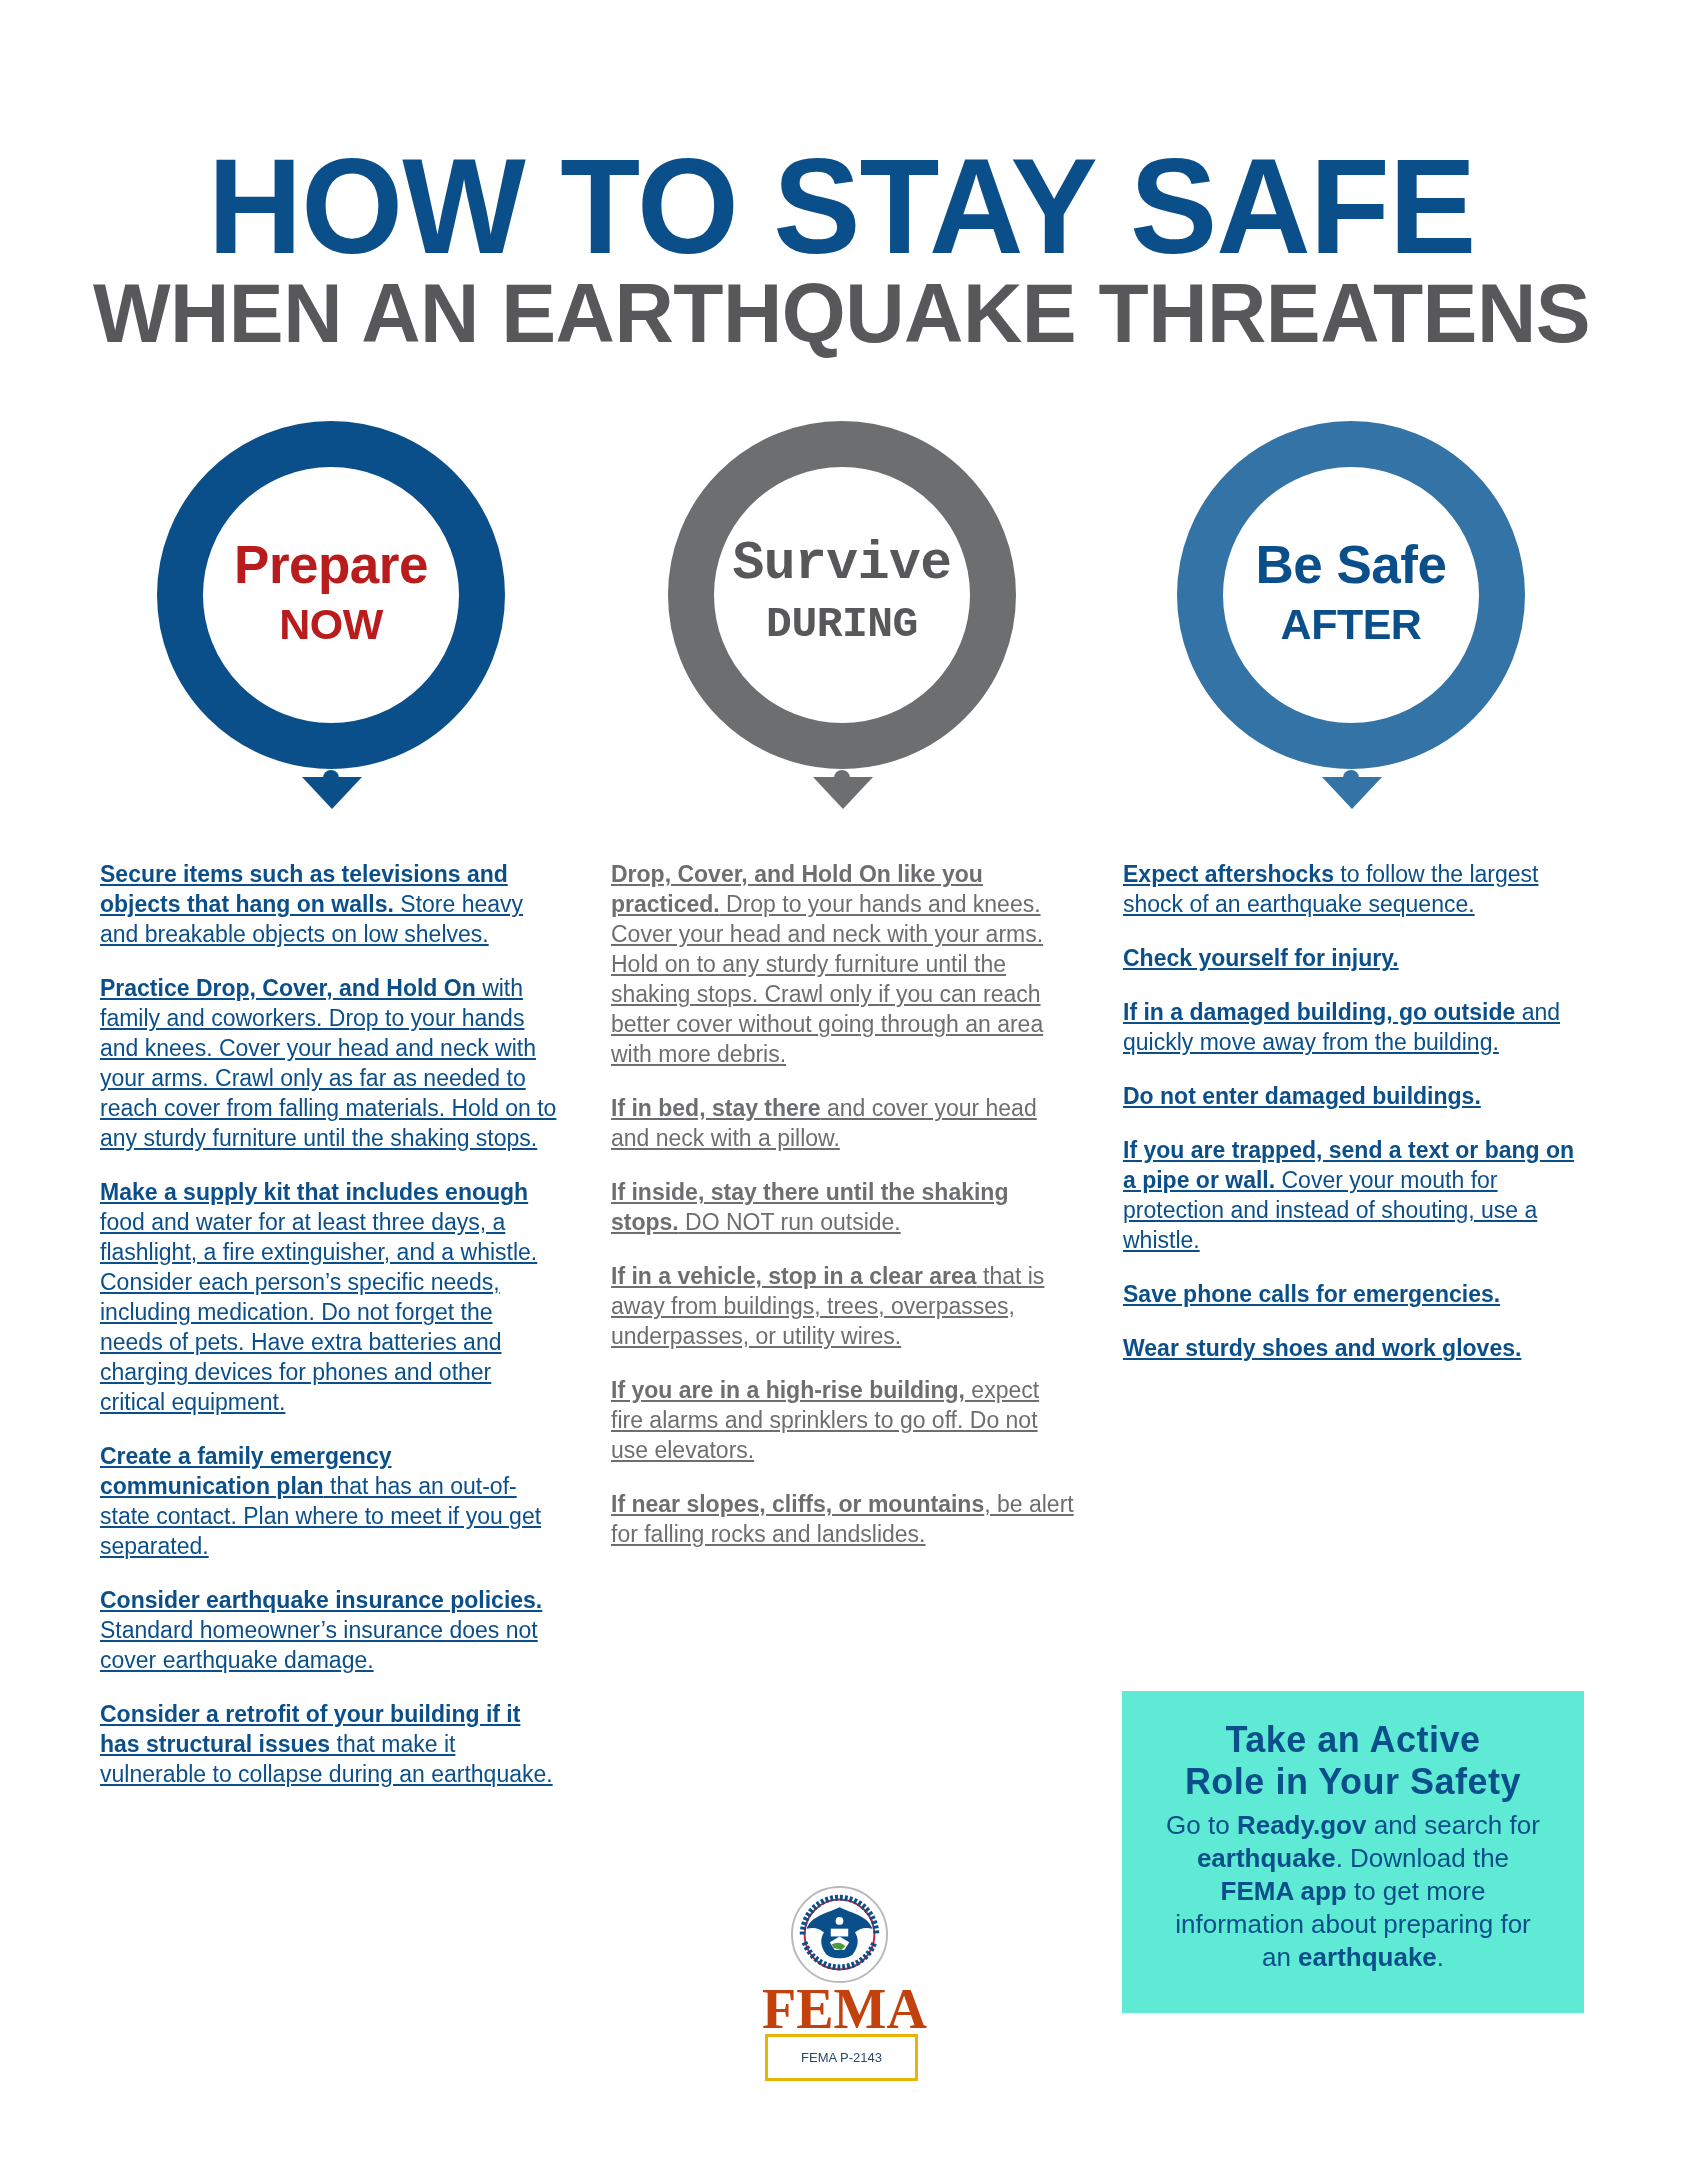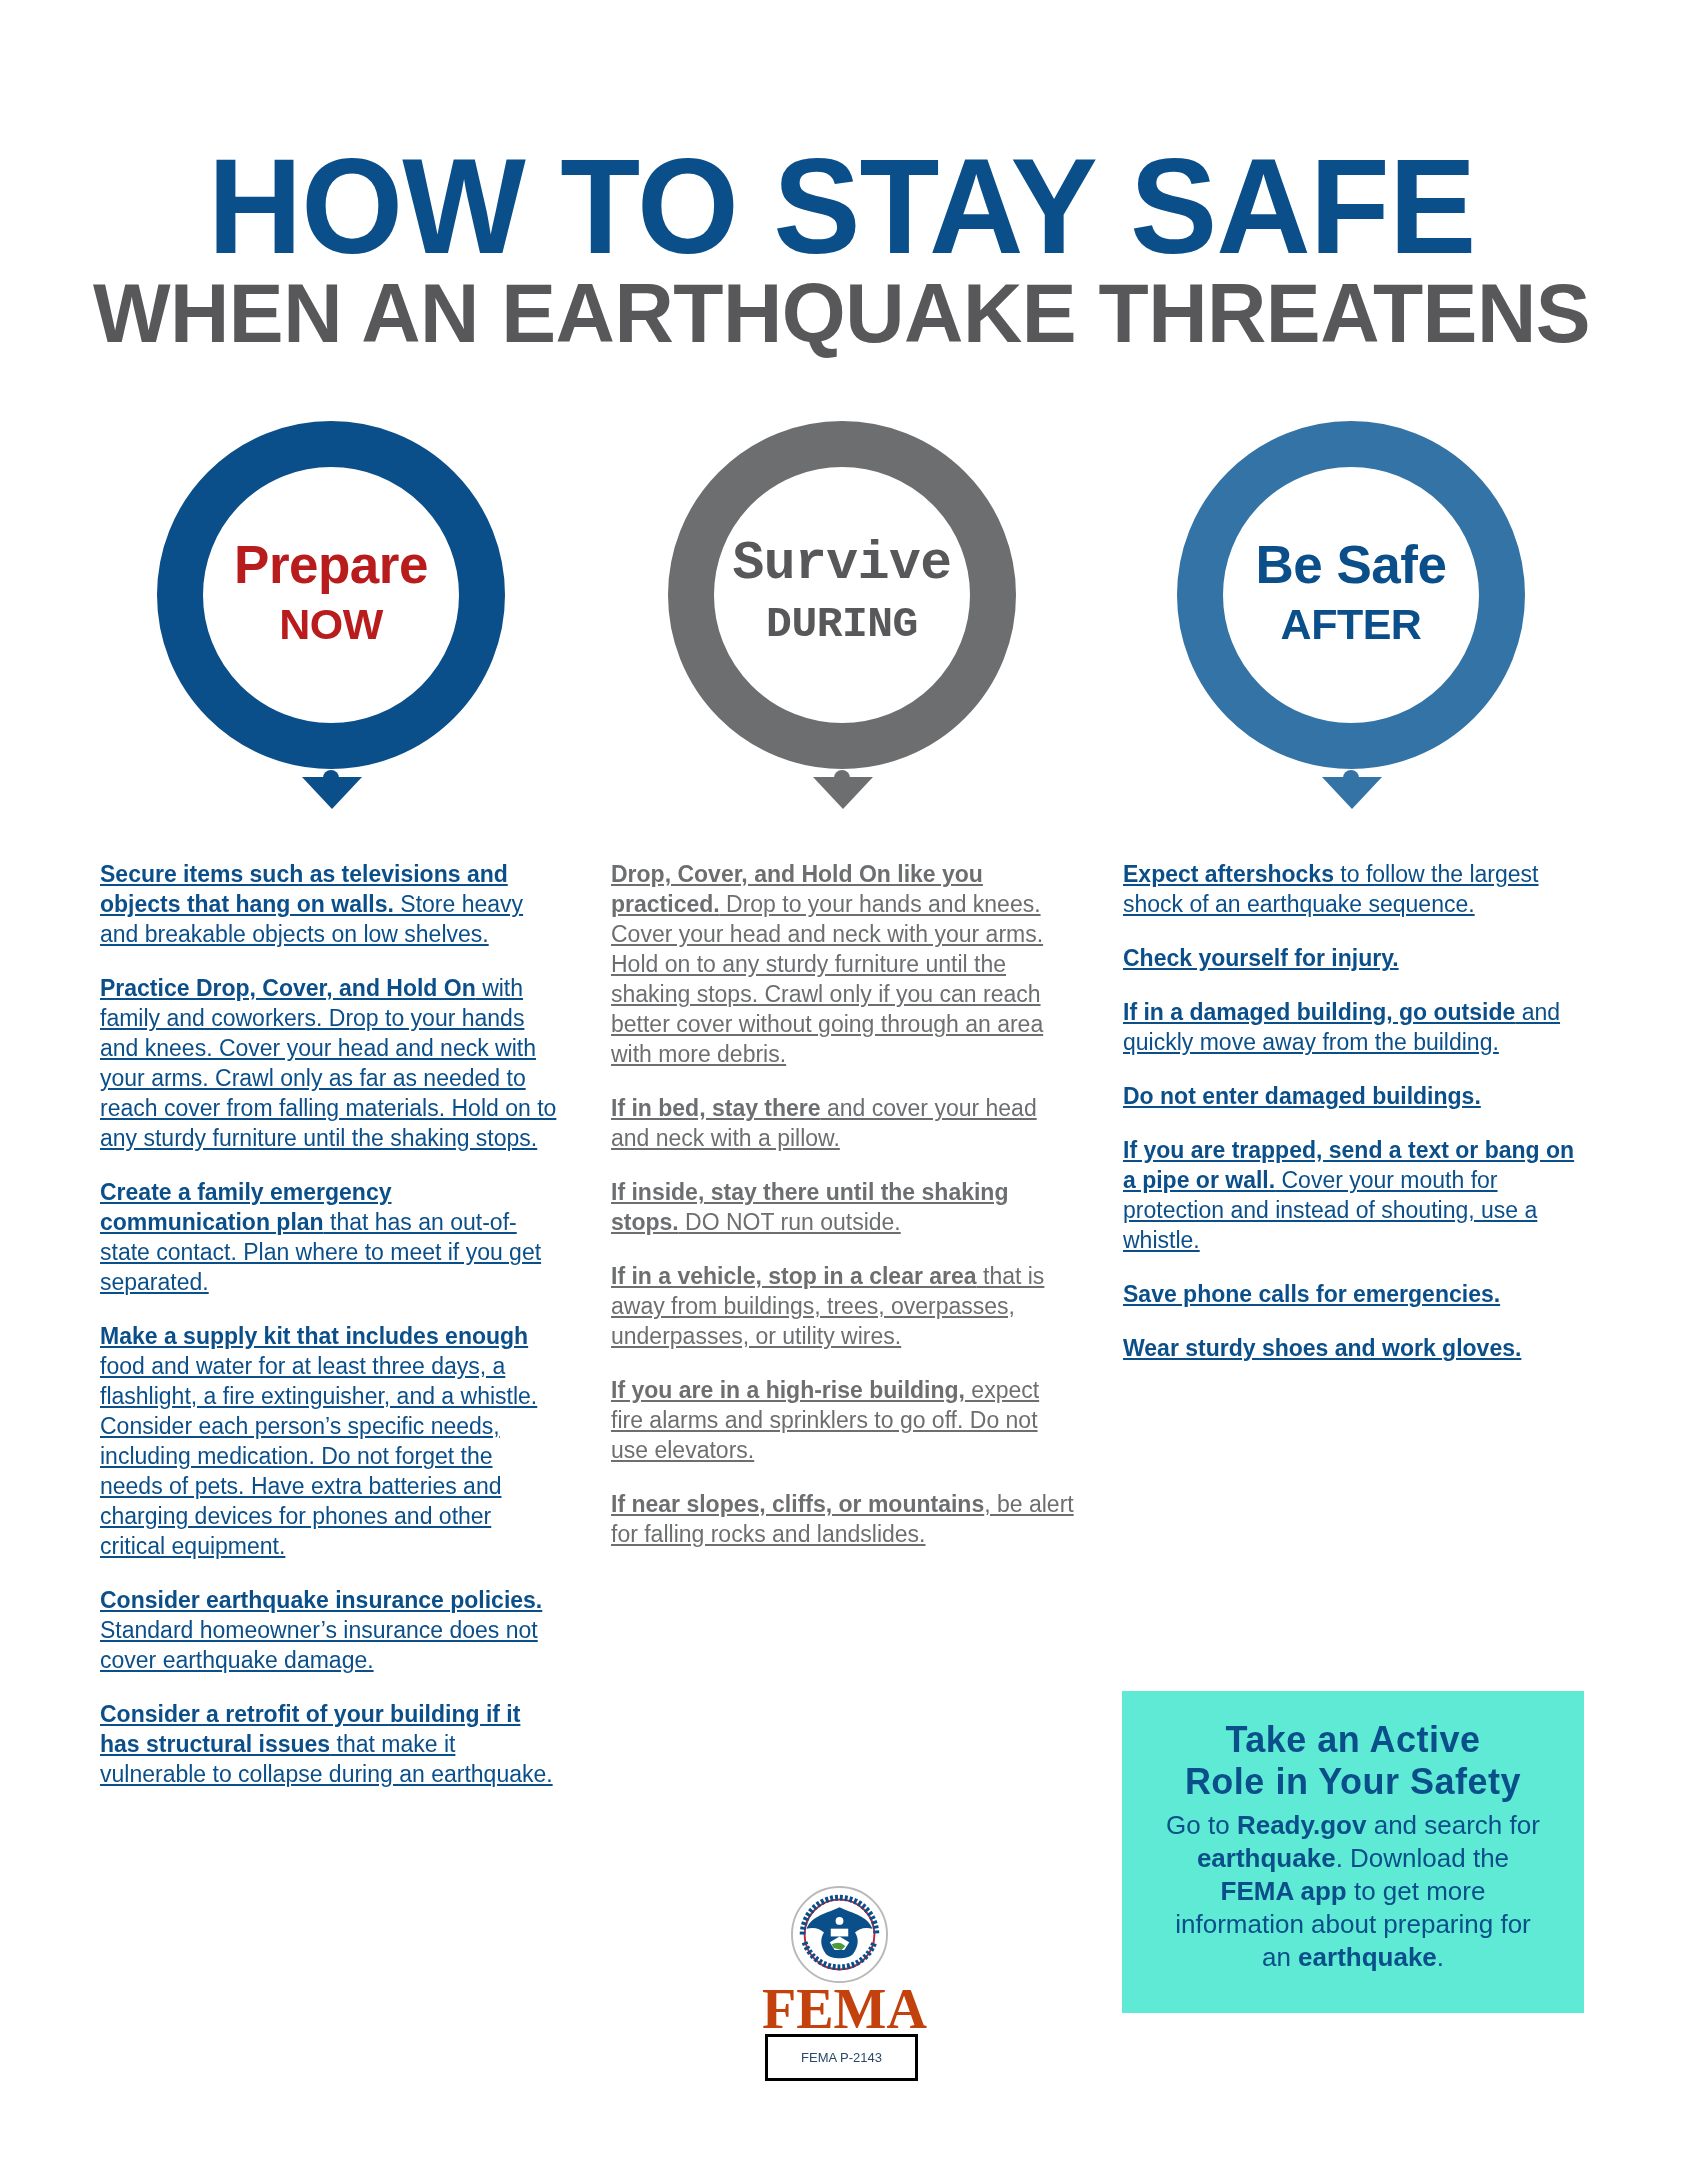--- a/index.html
+++ b/index.html
@@ -49,21 +49,21 @@
 
   .callout { position:absolute; left:1122px; top:1691px; width:462px; height:322px;
              background:#5eead4; text-align:center; box-sizing:border-box; padding-top:28px; }
   .callout-title { font-size:36px; line-height:42px; font-weight:bold; color:#0b4f8a; margin:0 0 6px 0; letter-spacing:0.5px; }
   .callout-body { font-size:26px; line-height:33px; color:#0b4f8a; margin:0; padding:0 36px; }
 
   .seal { position:absolute; left:791px; top:1886px; width:97px; height:97px; }
   .fema-word { position:absolute; left:762px; top:1986px; width:156px; text-align:center;
                font-family:"Liberation Serif", serif; font-weight:bold; font-size:56px; line-height:46px; color:#c2410c; }
   .pubbox { position:absolute; left:765px; top:2034px; width:153px; height:47px; box-sizing:border-box;
-            border:3px solid #000000; display:flex; align-items:center; justify-content:center;
+            border:3px solid #eab308; display:flex; align-items:center; justify-content:center;
             font-size:13px; color:#2b4a6b; }
 </style>
 </head>
 <body>
 
 <h1 class="title title-main">HOW TO STAY SAFE</h1>
 <h2 class="title title-sub">WHEN AN EARTHQUAKE THREATENS</h2>
 
 <div class="phase p-prepare">
   <div class="ring"></div>
@@ -91,22 +91,22 @@
     <span class="l1">Be Safe</span>
     <span class="l2">AFTER</span>
   </div>
   <div class="arrow-bump"></div>
   <div class="arrow"></div>
 </div>
 
 <div class="col col-prepare">
   <p><b>Secure items such as televisions and objects that hang on walls.</b><span> Store heavy and breakable objects on low shelves.</span></p>
   <p><b>Practice Drop, Cover, and Hold On</b><span> with family and coworkers. Drop to your hands and knees. Cover your head and neck with your arms. Crawl only as far as needed to reach cover from falling materials. Hold on to any sturdy furniture until the shaking stops.</span></p>
+  <p><b>Make a supply kit that includes enough</b><span> food and water for at least three days, a flashlight, a fire extinguisher, and a whistle. Consider each person’s specific needs, including medication. Do not forget the needs of pets. Have extra batteries and charging devices for phones and other critical equipment.</span></p>
   <p><b>Create a family emergency communication plan</b><span> that has an out-of-state contact. Plan where to meet if you get separated.</span></p>
-  <p><b>Make a supply kit that includes enough</b><span> food and water for at least three days, a flashlight, a fire extinguisher, and a whistle. Consider each person’s specific needs, including medication. Do not forget the needs of pets. Have extra batteries and charging devices for phones and other critical equipment.</span></p>
   <p><b>Consider earthquake insurance policies.</b><span> Standard homeowner’s insurance does not cover earthquake damage.</span></p>
   <p><b>Consider a retrofit of your building if it has structural issues</b><span> that make it vulnerable to collapse during an earthquake.</span></p>
 </div>
 
 <div class="col col-survive">
   <p><b>Drop, Cover, and Hold On like you practiced.</b><span> Drop to your hands and knees. Cover your head and neck with your arms. Hold on to any sturdy furniture until the shaking stops. Crawl only if you can reach better cover without going through an area with more debris.</span></p>
   <p><b>If in bed, stay there</b><span> and cover your head and neck with a pillow.</span></p>
   <p><b>If inside, stay there until the shaking stops.</b><span> DO NOT run outside.</span></p>
   <p><b>If in a vehicle, stop in a clear area</b><span> that is away from buildings, trees, overpasses, underpasses, or utility wires.</span></p>
   <p><b>If you are in a high-rise building,</b><span> expect fire alarms and sprinklers to go off. Do not use elevators.</span></p>

